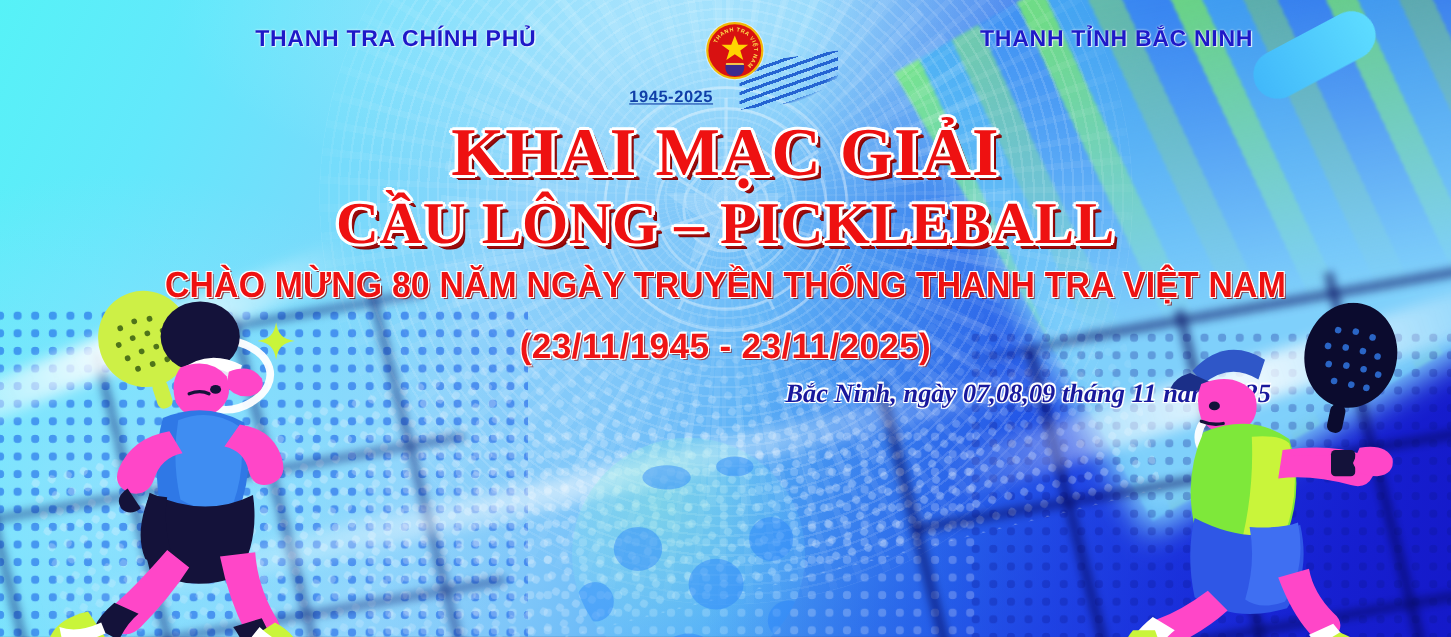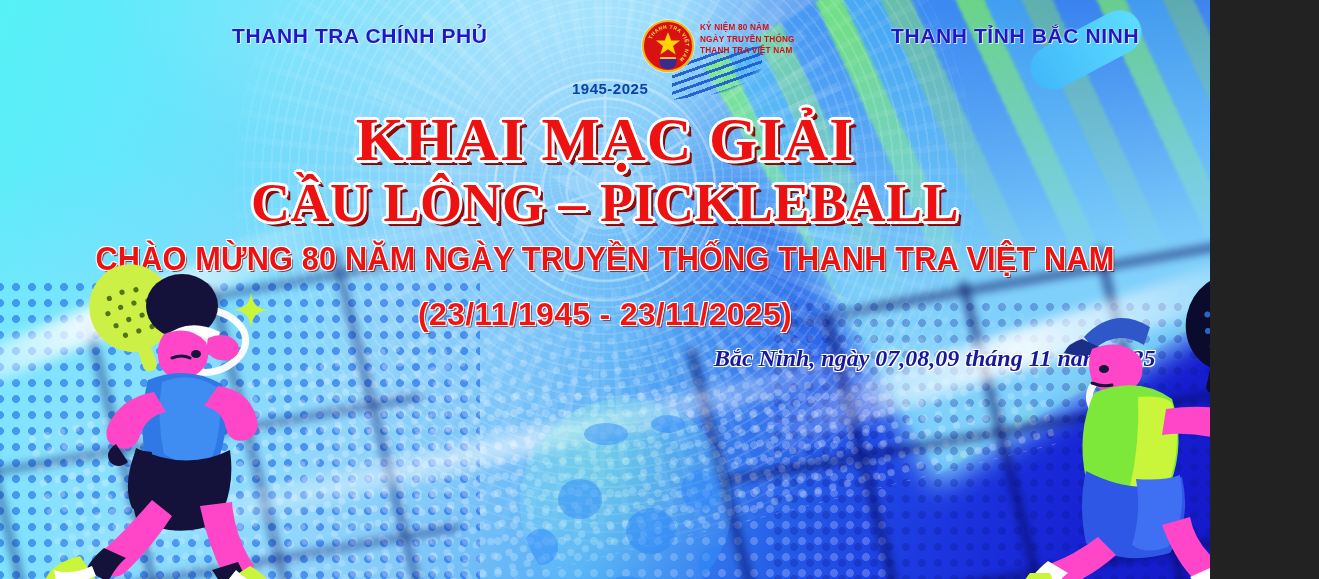--- a/index.html
+++ b/index.html
@@ -1,19 +1,19 @@
 <!DOCTYPE html>
 <html><head>
 <meta charset="utf-8">
 <style>
   * { margin:0; padding:0; box-sizing:border-box; }
   html,body { background:#222; }
   #banner {
     position:relative;
-    width:1210px; height:579px;
+    width:1319px; height:579px;
     overflow:hidden;
     font-family:"Liberation Sans", sans-serif;
     background:
       linear-gradient(115deg,
         #56f2f7 0%,
         #63e8fb 12%,
         #79d9fb 26%,
         #8fd2fb 36%,
         #7ec6f9 46%,
         #4fa9f5 58%,
@@ -170,21 +170,21 @@
   .logo { position:absolute; left:566px; top:8px; width:190px; height:92px; }
   .logo .eighty {
     position:absolute; left:4px; top:6px;
     font-family:"Liberation Sans", sans-serif;
     font-size:62px; font-weight:bold; font-style:italic;
     color:#1f5fd0; letter-spacing:-4px;
     text-shadow:2px 2px 0 rgba(20,60,170,.5);
   }
   .logo .years {
     position:absolute; left:6px; top:72px;
-    font-size:15px; font-weight:bold; color:#0f3fa8; letter-spacing:.5px;
+    font-size:15px; font-weight:bold; color:#0f3fa8; letter-spacing:.5px;text-decoration:underline;
   }
   .logo .emblem {
     position:absolute; left:76px; top:12px; width:52px; height:52px;
     border-radius:50%; background:#d81111;
     border:2px solid #f2b705;
     box-shadow:0 0 0 1px rgba(255,255,255,.5);
   }
   .logo .emblem .ring-txt {
     position:absolute; inset:0; font-size:4.6px; color:#ffe14d;
     font-weight:bold;
@@ -339,25 +339,20 @@
       </svg>
       <div class="shield"></div>
       <svg class="ring-txt" viewBox="0 0 52 52">
         <defs>
             <path id="rp" d="M26,26 m-19,0 a19,19 0 1,1 38,0 a19,19 0 1,1 -38,0"></path>
           </defs>
         <text font-size="5.4" font-weight="bold" fill="#ffe14d" letter-spacing="0.6">
           <textPath href="#rp" startOffset="6%">THANH TRA VIỆT NAM</textPath>
         </text>
       </svg>
-    </div>
-    <div class="logo-txt">
-      <div>KỶ NIỆM 80 NĂM</div>
-      <div>NGÀY TRUYỀN THỐNG</div>
-      <div>THANH TRA VIỆT NAM</div>
     </div>
   </div>
 
   <div class="title-wrap t1">KHAI MẠC GIẢI</div>
   <div class="title-wrap t2">CẦU LÔNG – PICKLEBALL</div>
   <div class="title-wrap t3">CHÀO MỪNG 80 NĂM NGÀY TRUYỀN THỐNG THANH TRA VIỆT NAM</div>
   <div class="title-wrap t4">(23/11/1945 - 23/11/2025)</div>
   <div class="t5">Bắc Ninh, ngày 07,08,09 tháng 11 năm 2025</div>
 
   <svg class="spark" viewBox="0 0 40 40">

